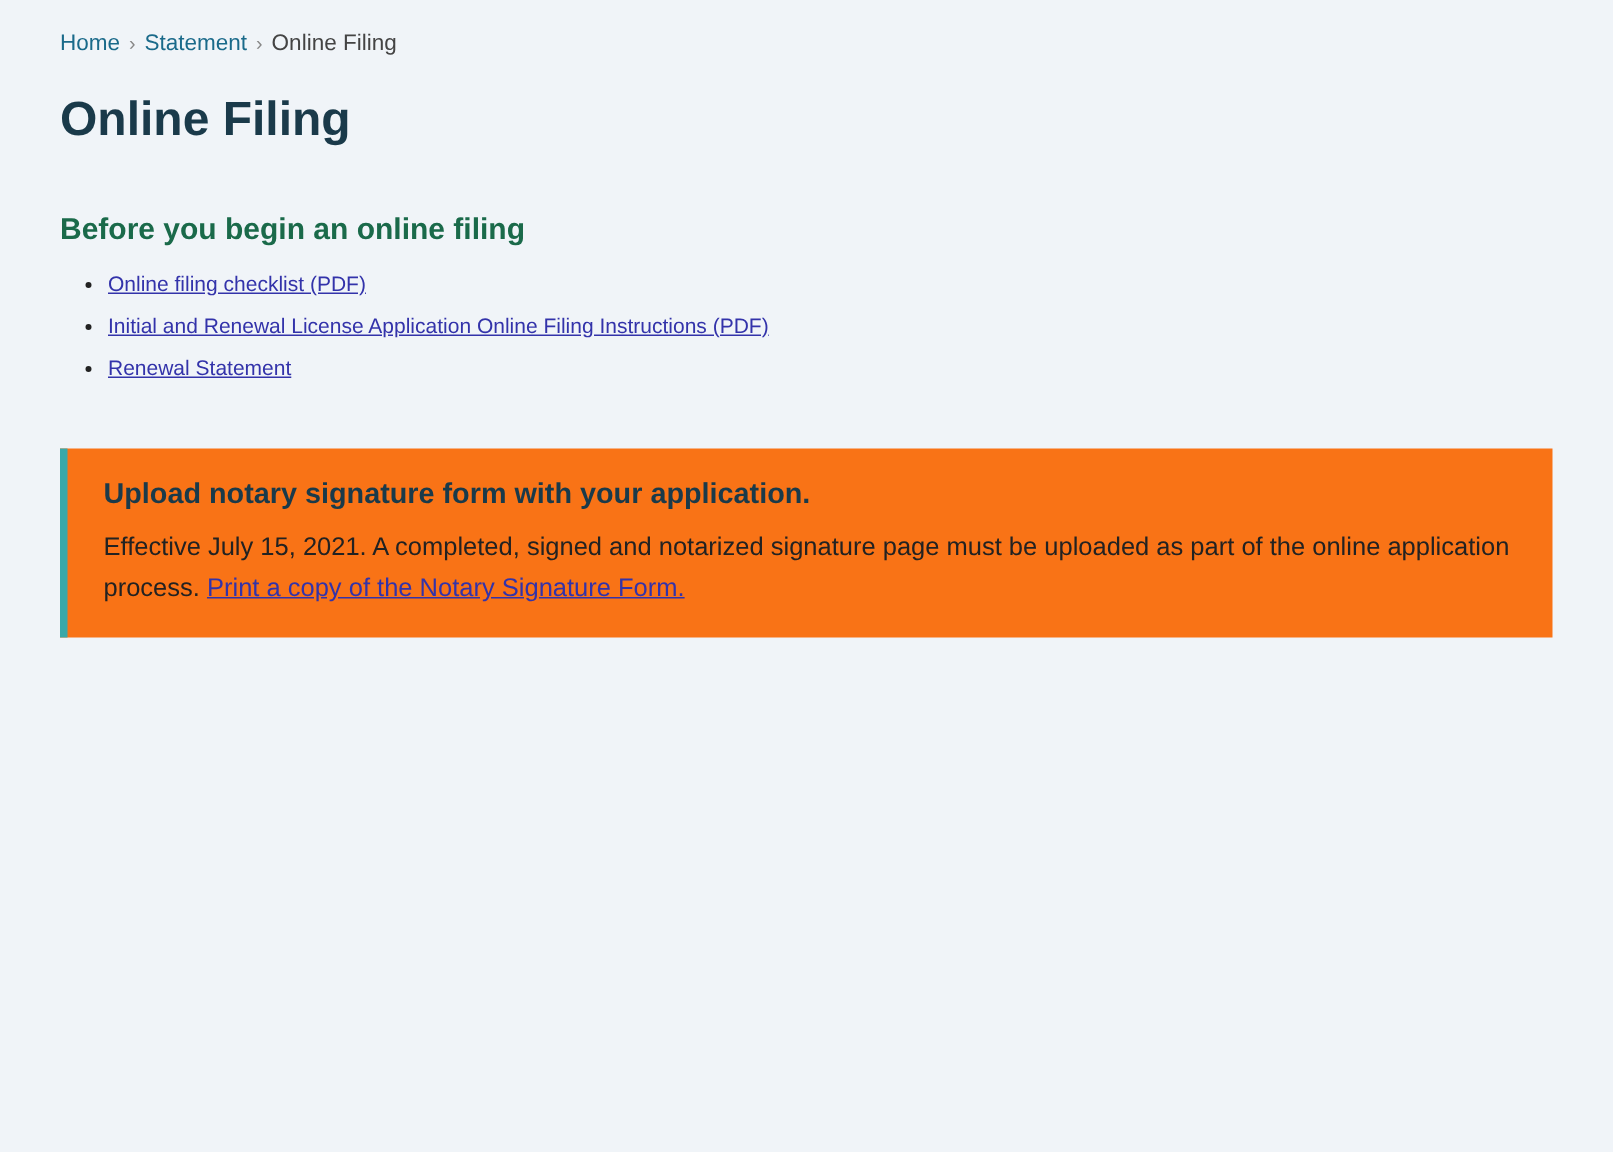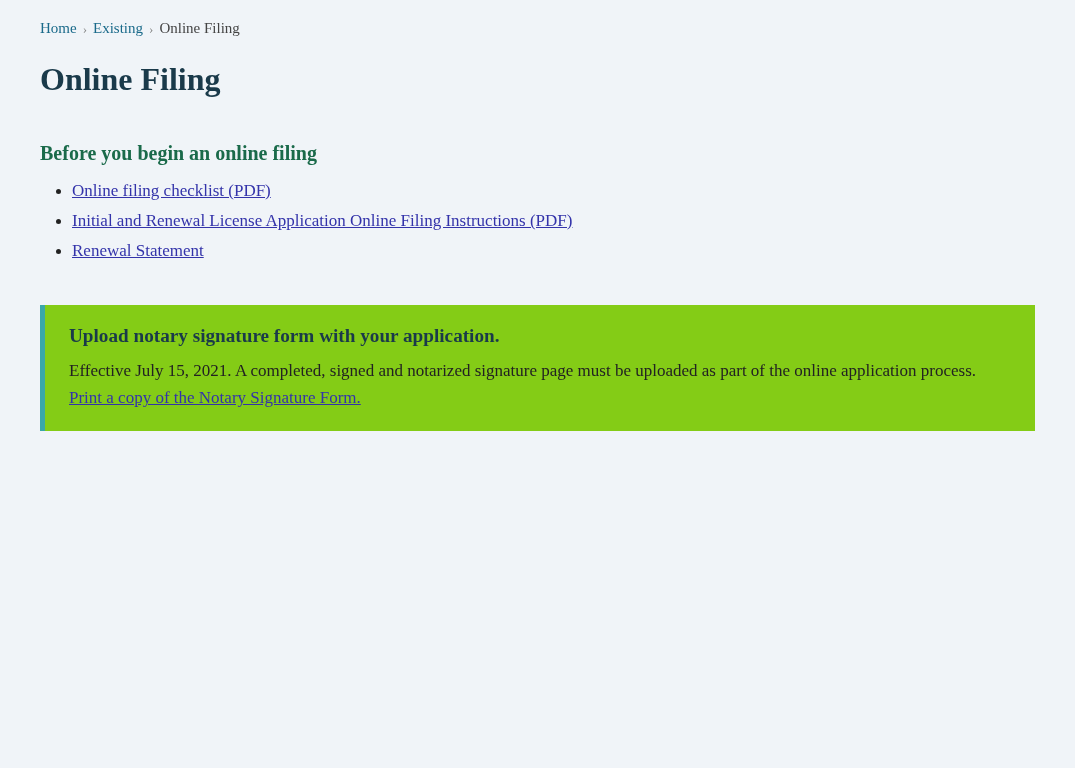--- a/index.html
+++ b/index.html
@@ -1,19 +1,18 @@
 <!DOCTYPE html>
 <html><head>
   <meta charset="utf-8">
   <style>
     * {
       box-sizing: border-box;
       margin: 0;
       padding: 0;
-      font-family: Liberation Serif, serif;
     }
 
     body {
       background-color: #f0f4f8;
       font-family: Arial, sans-serif;
       font-size: 16px;
       color: #222;
       padding: 20px 40px;
     }
 
@@ -64,26 +63,26 @@
       padding-left: 32px;
     }
 
     ul.link-list li {
       margin-bottom: 10px;
     }
 
     ul.link-list li a {
       color: #3333aa;
       text-decoration: underline;
-      font-size: 17px;
+      font-size: 14px;
     }
 
     .callout-box {
       border-left: 5px solid #3aa8a8;
-      background-color: #84cc16;
+      background-color: #f97316;
       padding: 20px 24px;
       margin-top: 8px;
     }
 
     .callout-box h3 {
       font-size: 1.2rem;
       font-weight: bold;
       color: #1a3a4a;
       margin-bottom: 10px;
     }
@@ -98,21 +97,21 @@
       color: #3333aa;
       text-decoration: underline;
     }
   </style>
 </head>
 <body>
 
 <nav class="breadcrumb">
   <a href="#">Home</a>
   <span class="breadcrumb-separator">›</span>
-  <a href="#">Existing</a>
+  <a href="#">Statement</a>
   <span class="breadcrumb-separator">›</span>
   <span class="breadcrumb-current">Online Filing</span>
 </nav>
 
 <h1 class="page-title">Online Filing</h1>
 
 <div class="section">
   <h2 class="section-heading">Before you begin an online filing</h2>
   <ul class="link-list">
     <li>

